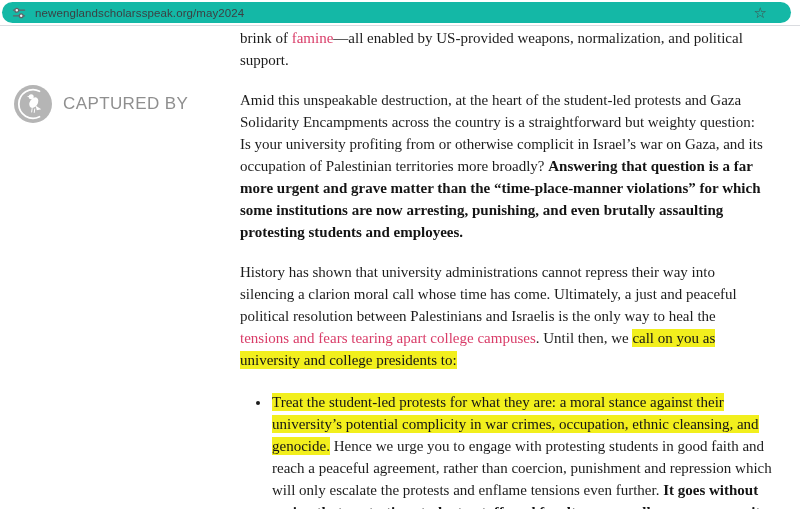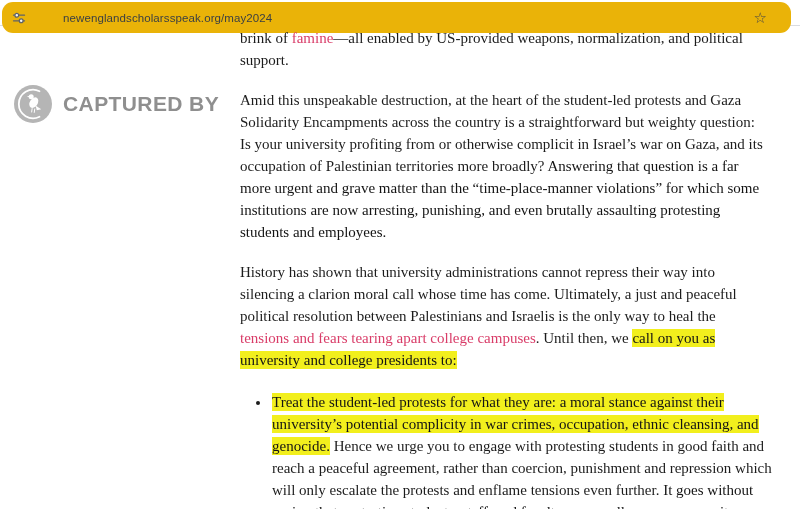--- a/index.html
+++ b/index.html
@@ -16,29 +16,28 @@
   .chrome-bar {
     position: absolute;
     top: 0; left: 0; right: 0;
     height: 25px;
     background: #ffffff;
     border-bottom: 1px solid #dadce0;
   }
   .address-bar {
     position: absolute;
     left: 2px; top: 2px;
-    width: 789px; height: 31px;
-    background: #eab308;
+    width: 789px; height: 21px;
+    background: #14b8a6;
     border-radius: 11px;
     display: flex;
     align-items: center;
     padding: 0 10px;
     box-sizing: border-box;
     cursor: text;
-    gap: 28px;
   }
   .tune-icon {
     width: 14px; height: 14px;
     margin-right: 9px;
     flex: 0 0 auto;
   }
   .url-text {
     font-size: 11.5px;
     color: #3c4043;
     letter-spacing: 0.1px;
@@ -59,40 +58,40 @@
     position: absolute;
     left: 13px;
     top: 84px;
     display: flex;
     align-items: center;
     gap: 10px;
   }
   .canary-logo { width: 40px; height: 40px; flex: 0 0 auto; }
   .watermark-text {
     font-family: "Liberation Sans", sans-serif;
-    font-weight: 700;
-    font-size: 21px;
+    font-weight: 400;
+    font-size: 17px;
     line-height: 1.17;
     color: #8f8f8f;
     letter-spacing: 0.4px;
     white-space: nowrap;
   }
   
   .content {
     position: absolute;
     left: 240px;
     top: 27px;
     width: 536px;
     font-family: "Liberation Serif", serif;
     font-size: 15px;
     line-height: 22px;
     color: #1c1c1c;
   }
   .content p { margin: 0 8px 18px 0; }
-  .content b { font-weight: 400; color: #141414; }
+  .content b { font-weight: 700; color: #141414; }
   a.article-link {
     color: #d93c68;
     text-decoration: none;
     cursor: pointer;
   }
   mark.hl {
     background: #f2ef1d;
     color: #141414;
     padding: 1px 0;
   }

